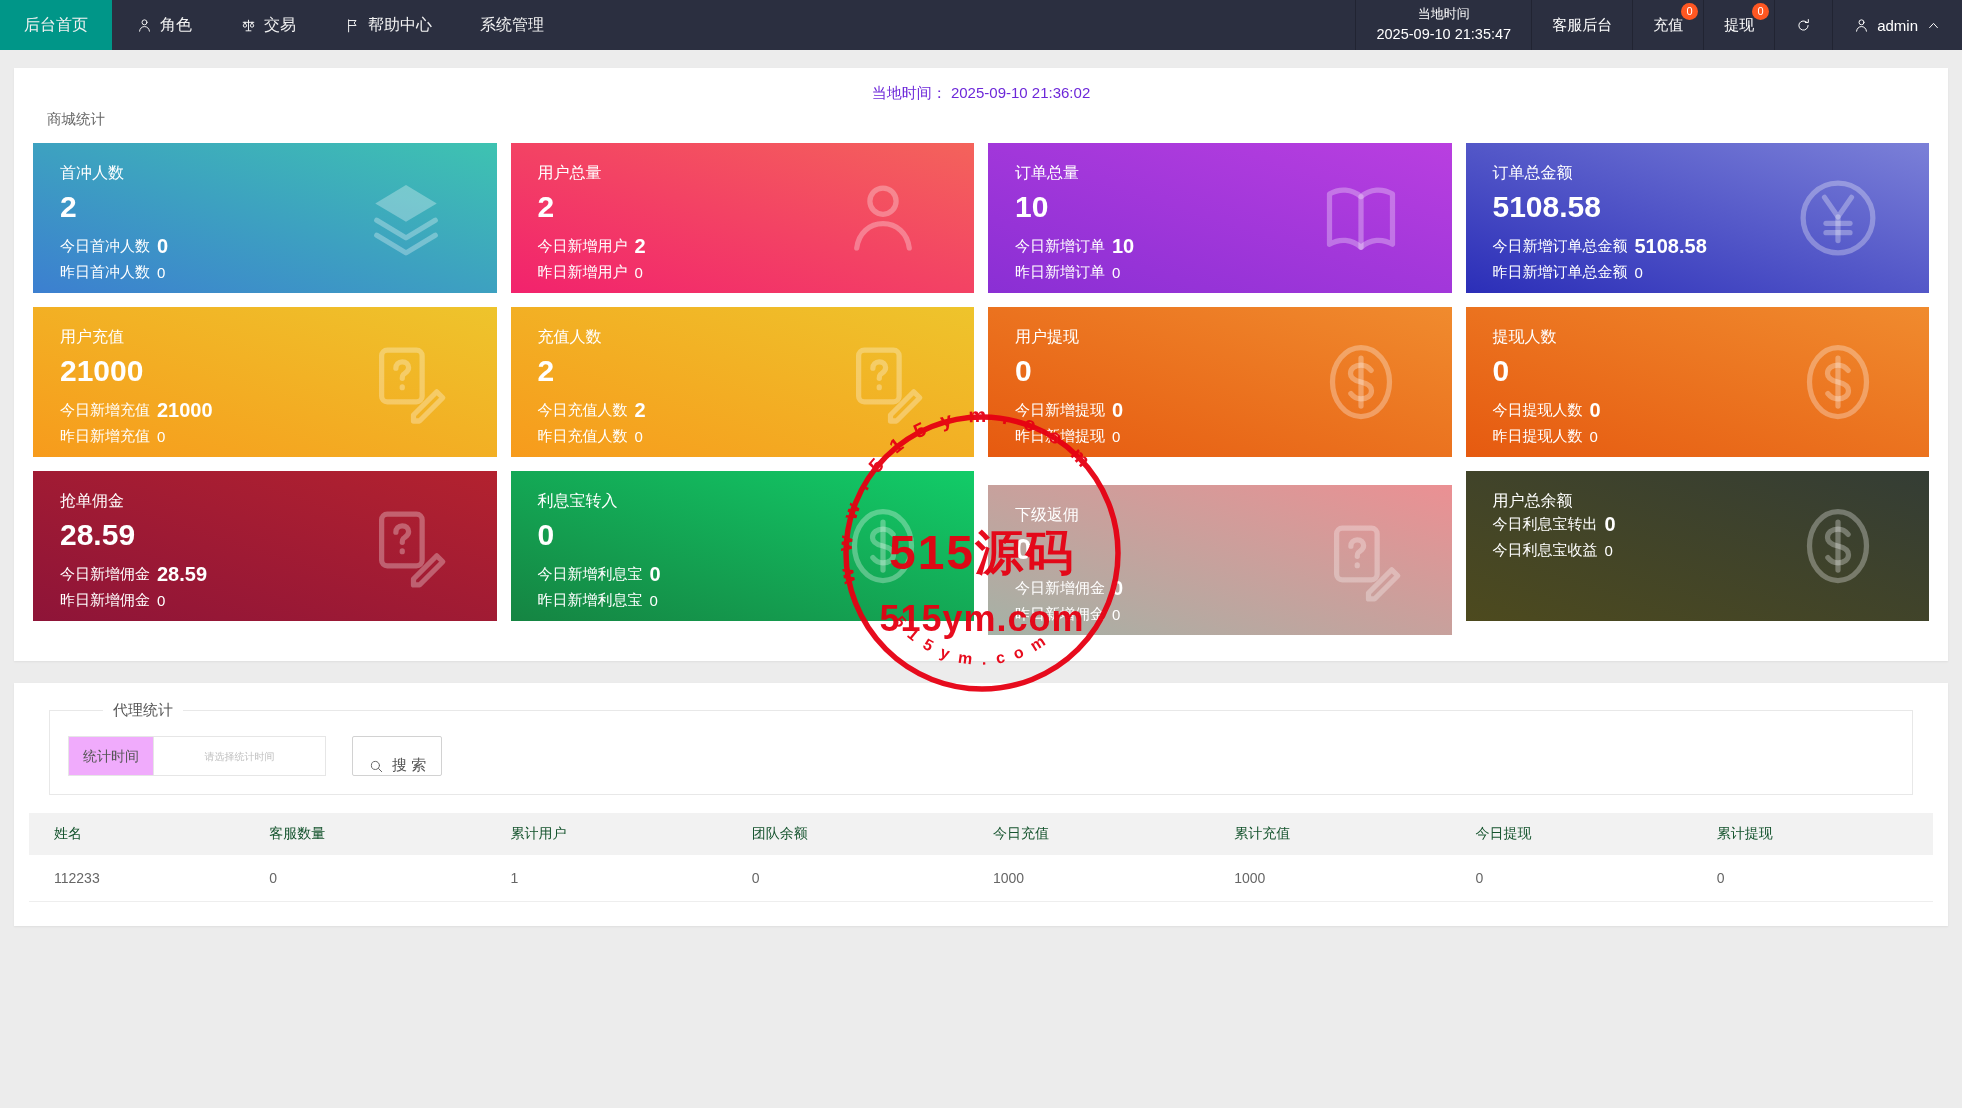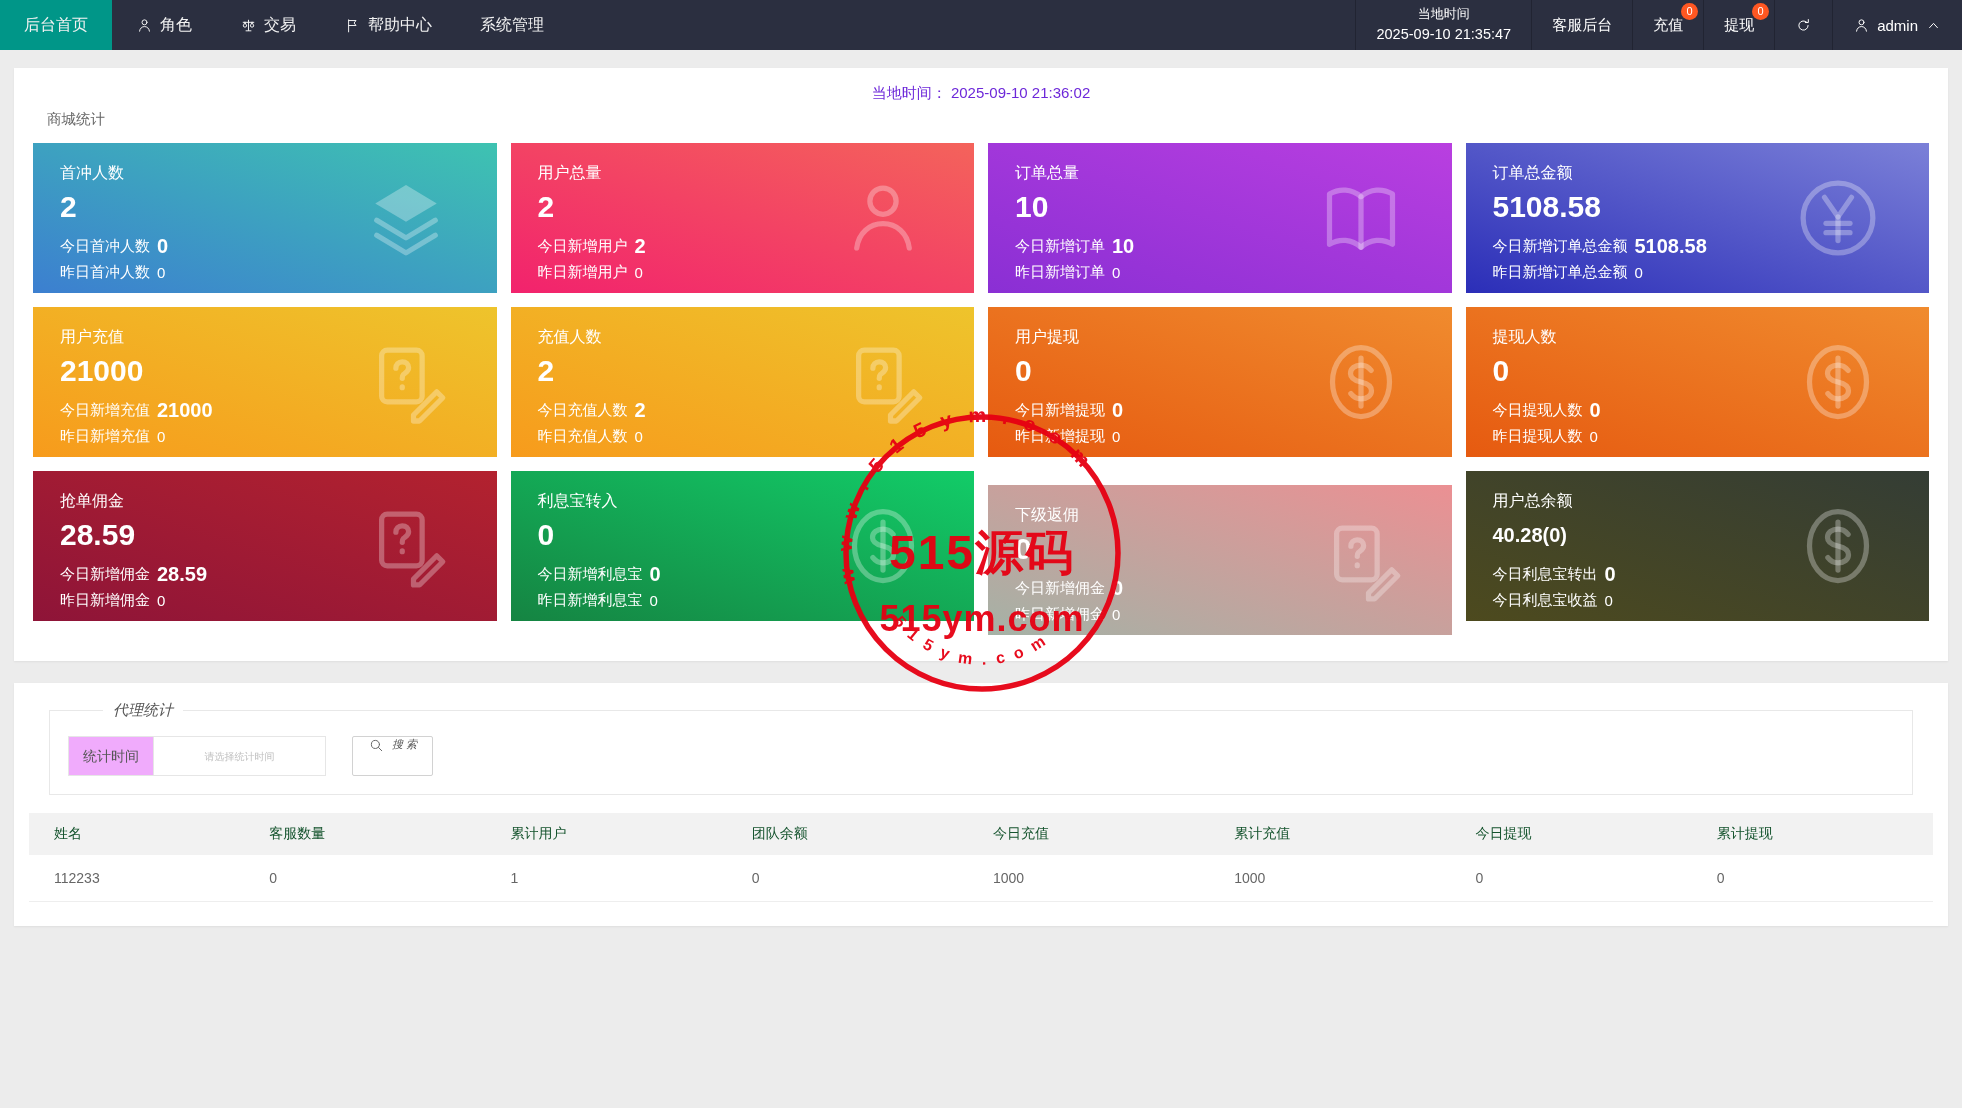--- a/index.html
+++ b/index.html
@@ -37,26 +37,26 @@
   .card-line .line-value.today { font-size:20px; font-weight:bold; }
   .card-icon { position:absolute; right:46px; top:50%; transform:translateY(-50%); width:90px; height:90px; color:rgba(255,255,255,.30); }
   .card-icon svg { width:90px; height:90px; }
 
   
   .watermark { position:absolute; left:812px; top:383px; width:340px; height:340px; z-index:6; pointer-events:none; opacity:.95; }
 
   
   .panel2 { margin-top:22px; padding:16px 15px 24px; }
   fieldset.agent-field { border:1px solid #e8e8e8; margin:2px 20px 0; padding:12px 18px 18px; }
-  fieldset.agent-field legend { font-size:15px; color:#555; padding:0 10px; margin-left:35px;font-style:italic; }
+  fieldset.agent-field legend { font-size:15px; color:#555; padding:0 10px; margin-left:35px; }
   .form-row { display:flex; align-items:center; margin-top:4px; }
   .addon-label { border:1px solid #e6e6e6; background:#f0abfc; height:40px; line-height:38px; padding:0 14px; font-size:14px; color:#555; }
   .date-input { border:1px solid #e6e6e6; border-left:none; height:40px; width:172px; padding:0 12px; font-size:10px; color:#0369a1; outline:none;text-align:center; }
   .date-input::placeholder { color:#c0c0c0; }
-  .search-btn { margin-left:26px; height:40px; display:inline-flex; align-items:flex-start; gap:7px; padding:0 15px; background:#fff; border:1px solid #d2d2d2; border-radius:2px; font-size:11px; color:#555; cursor:pointer;font-style:italic; }
+  .search-btn { margin-left:26px; height:40px; display:inline-flex; align-items:flex-end; gap:7px; padding:0 15px; background:#fff; border:1px solid #d2d2d2; border-radius:2px; font-size:15px; color:#555; cursor:pointer; }
   .search-btn svg { width:16px; height:16px; color:#666; }
 
   table.agent-table { width:100%; border-collapse:collapse; margin-top:18px; }
   table.agent-table th { background:#f2f2f2; font-weight:normal; text-align:left; font-size:14px; color:#14532d; padding:12px 15px 12px 25px; }
   table.agent-table td { font-size:14px; color:#666; padding:15px 15px 15px 25px; border-bottom:1px solid #eee; background:#fff; }
 </style>
 </head>
 <body>
 
 <div class="topbar">
@@ -371,21 +371,20 @@
             <rect x="5.5" y="3.5" width="10.8" height="13.8" rx="1.5"></rect>
             <path d="M9.3 8.3c0-1 .7-1.7 1.7-1.7s1.7.6 1.7 1.6c0 .9-.8 1.3-1.4 1.8-.3.3-.3.6-.3 1"></path>
             <path d="M11 13.3v.2"></path>
             <path d="M14 20.8l6.2-6.2 1.6 1.6-6.2 6.2h-1.6v-1.6z"></path>
           </svg>
         </span>
   </div>
 
   <div class="card" style="background: linear-gradient(to right top, rgb(77, 74, 30), rgb(52, 61, 53));">
     <div class="card-title">用户总余额</div>
-    <div class="card-value small">40.28(0)</div>
     <div class="card-line">
       <span class="line-label today-label">今日利息宝转出</span>
       <span class="line-value today">0</span>
     </div>
     <div class="card-line">
       <span class="line-label yest-label">今日利息宝收益</span>
       <span class="line-value yest">0</span>
     </div>
     <span class="card-icon icon-slot">
           <svg viewBox="0 0 24 24" fill="none" stroke="currentColor" stroke-width="1.4" stroke-linecap="round" stroke-linejoin="round" style="width:100%;height:100%;display:block">

